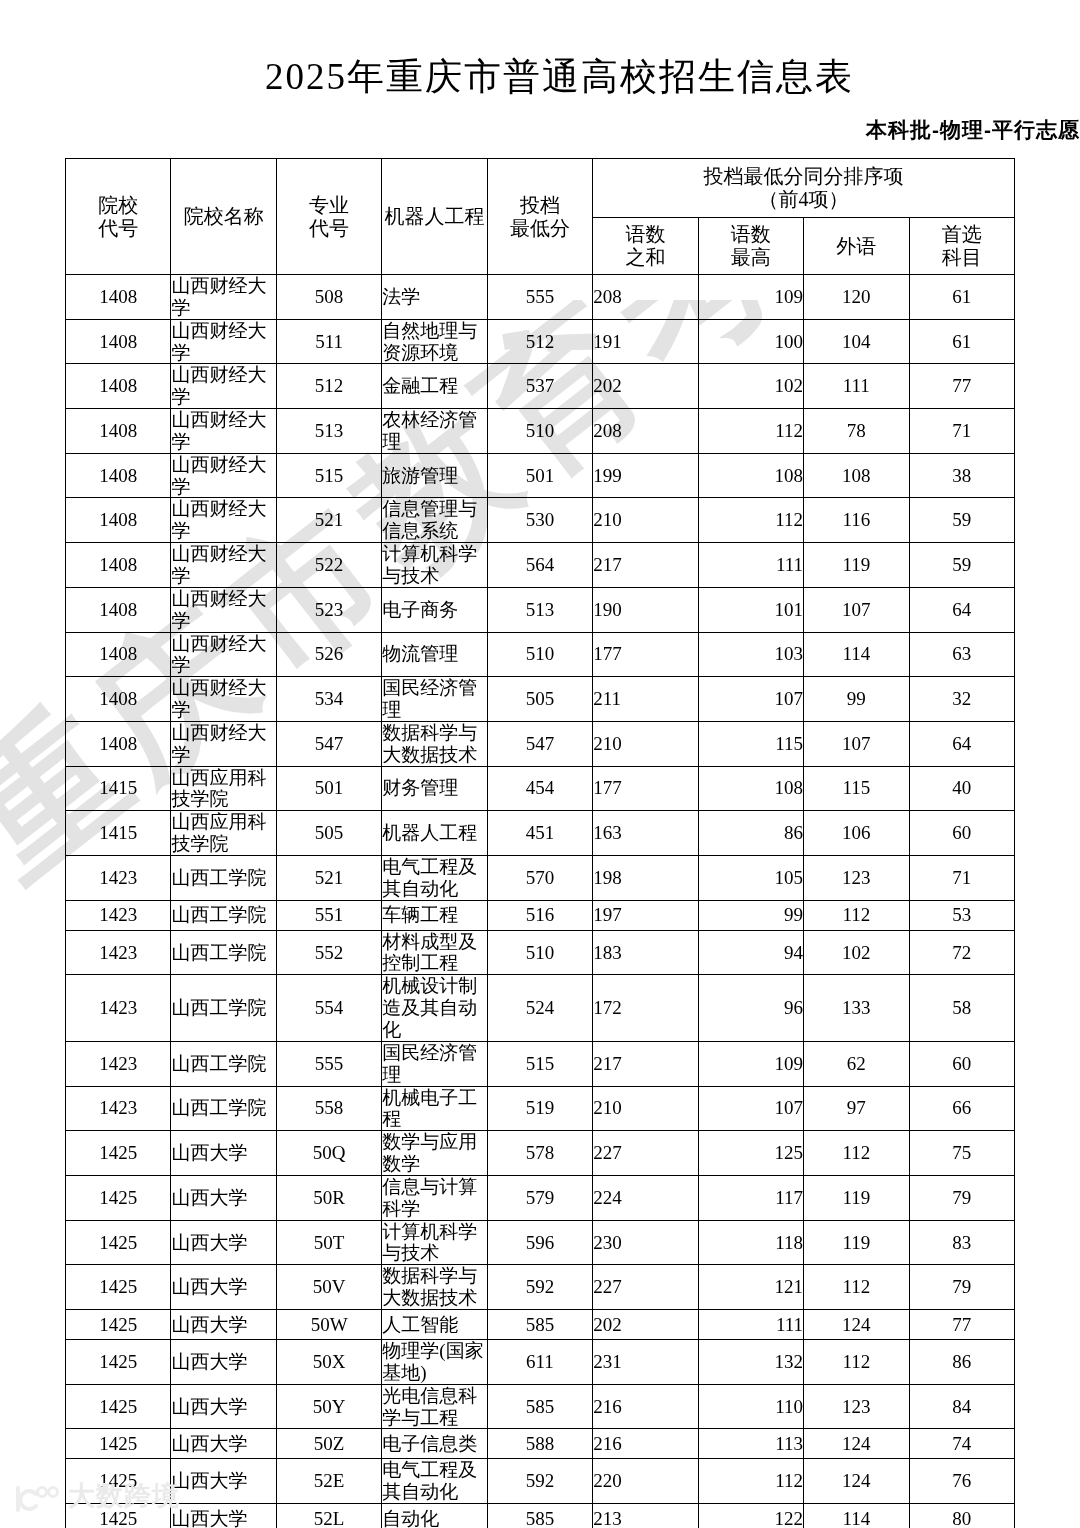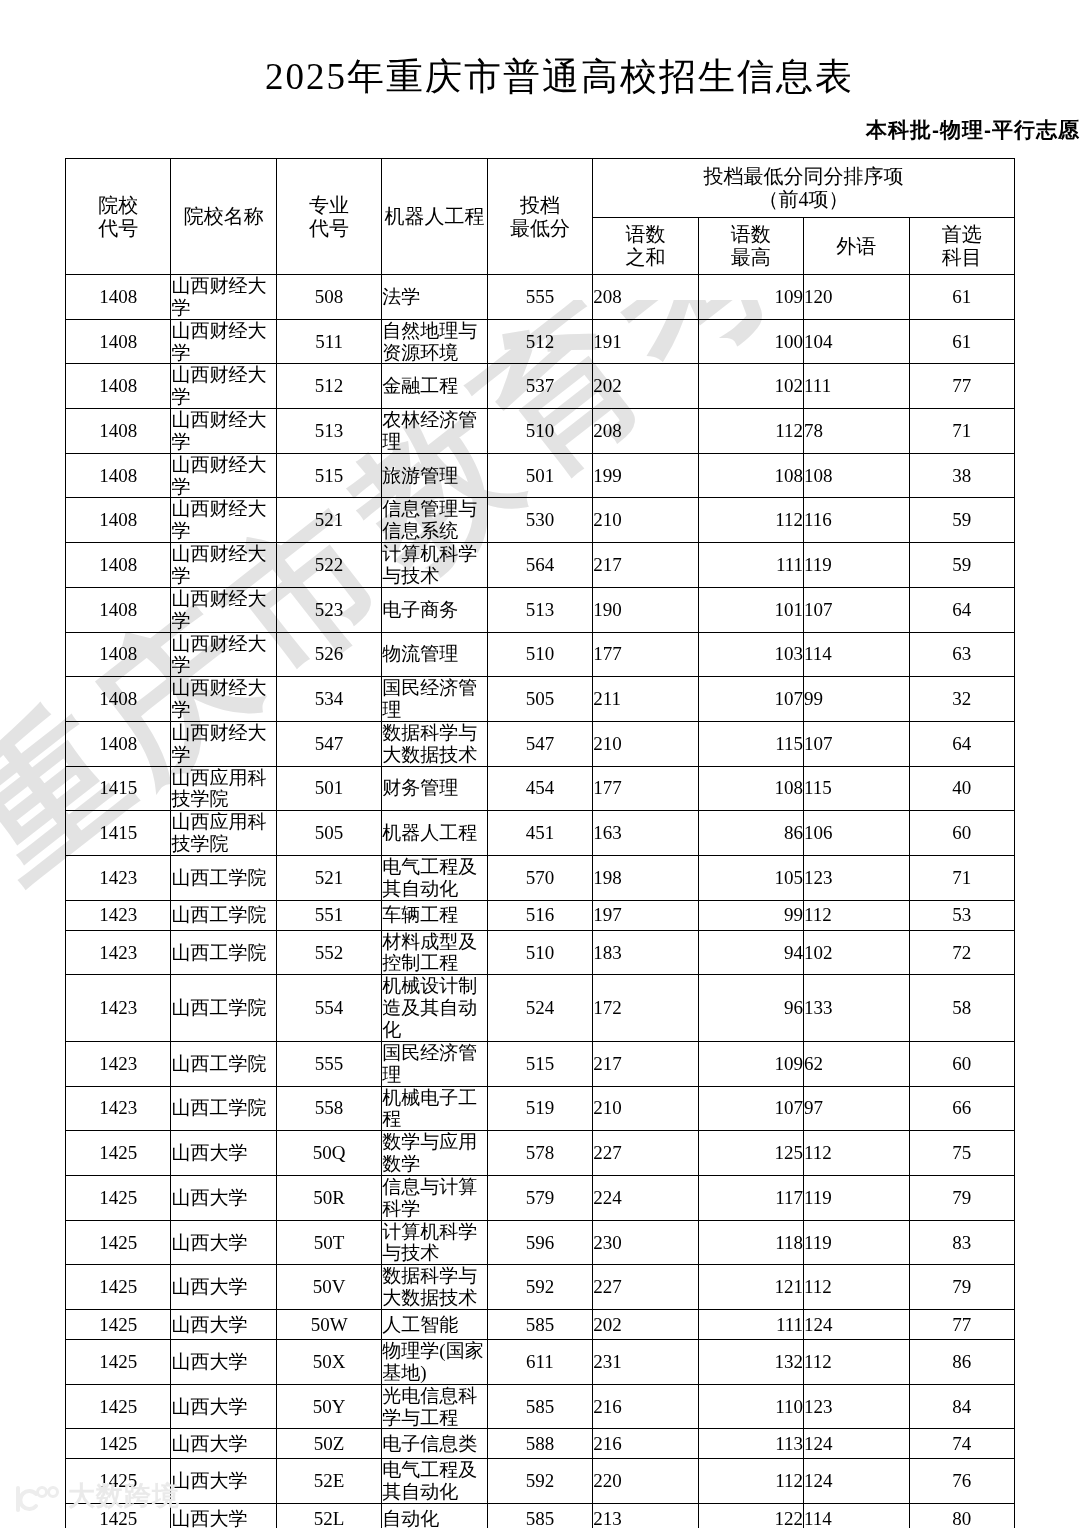--- a/index.html
+++ b/index.html
@@ -97,21 +97,21 @@
   .twoline { line-height: 1.05; }
 
   tbody td { height: 29px; }
   td.c-code      { text-align: center; width: 62px; }
   td.c-school    { text-align: left;   width: 248px; padding-left: 7px; margin-top: 8px; }
   td.c-mcode     { text-align: center; width: 55px; margin-left: 44px; }
   td.c-major     { text-align: left;   width: 255px; padding-left: 7px; }
   td.c-score     { text-align: center; width: 88px; }
   td.c-n1        { text-align: left; width: 59px; }
   td.c-n2        { text-align: right; width: 59px; }
-  td.c-n3        { width: 62px; }
+  td.c-n3        { text-align: center; width: 62px; }
   td.c-n4        { text-align: center; width: 62px; }
   #brand {
     position: absolute;
     left: 14px;
     bottom: 14px;
     z-index: 3;
     display: flex;
     align-items: flex-end;
     gap: 8px;
   }

